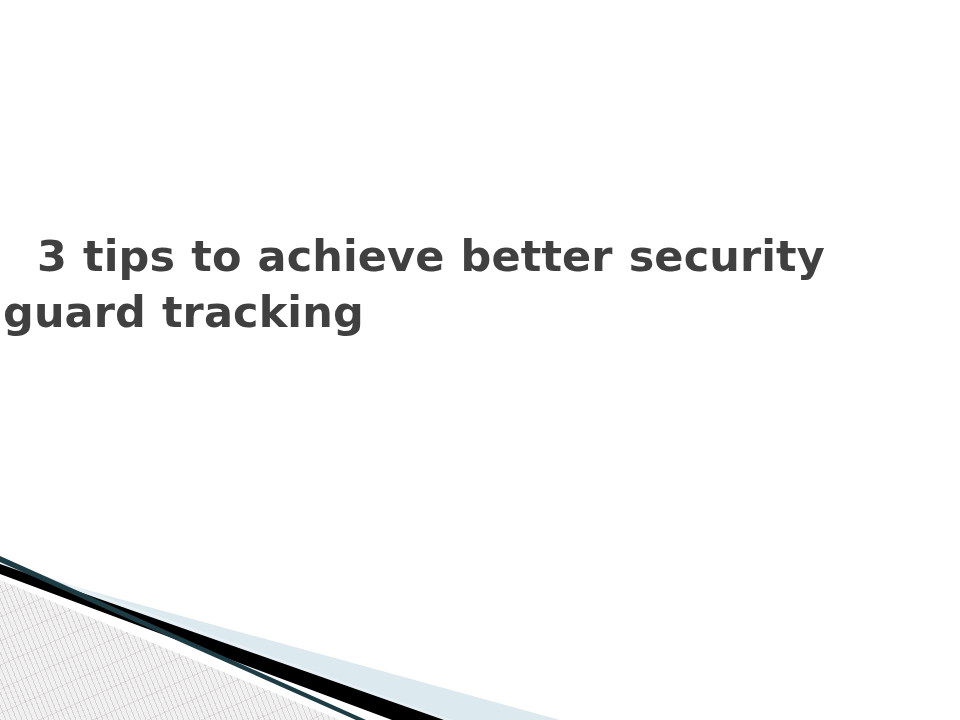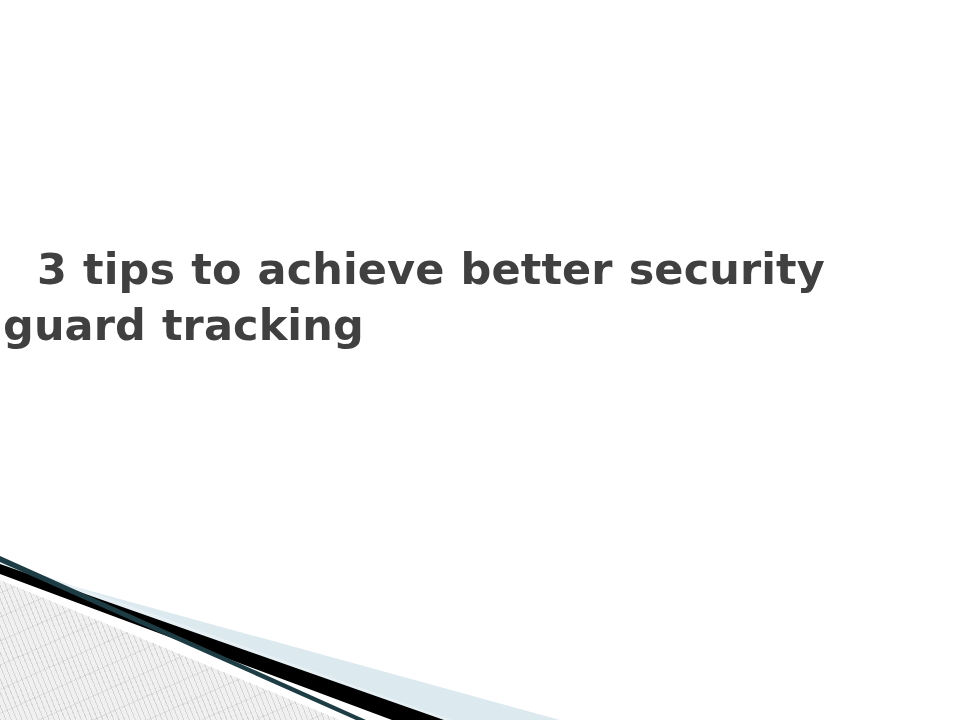--- a/index.html
+++ b/index.html
@@ -19,21 +19,21 @@
     width: 960px;
     height: 720px;
     background: #ffffff;
     overflow: hidden;
   }
 
   
   #title-block {
     position: absolute;
     left: 0px;
-    top: 241px;
+    top: 228px;
     width: 960px;
     padding: 0;
   }
 
   #slide-title {
     margin: 0;
     padding: 0 0 0 3px;
     font-family: "DejaVu Sans", sans-serif;
     font-size: 43px;
     font-weight: bold;

